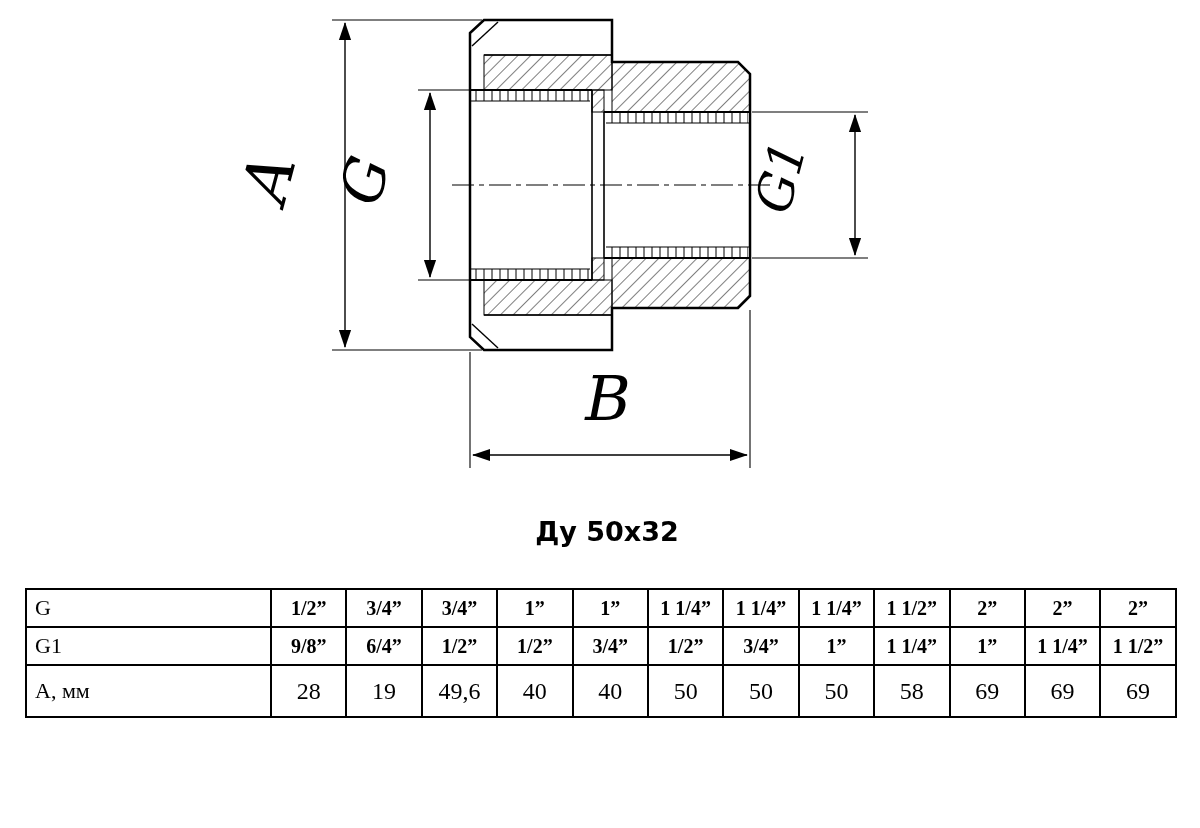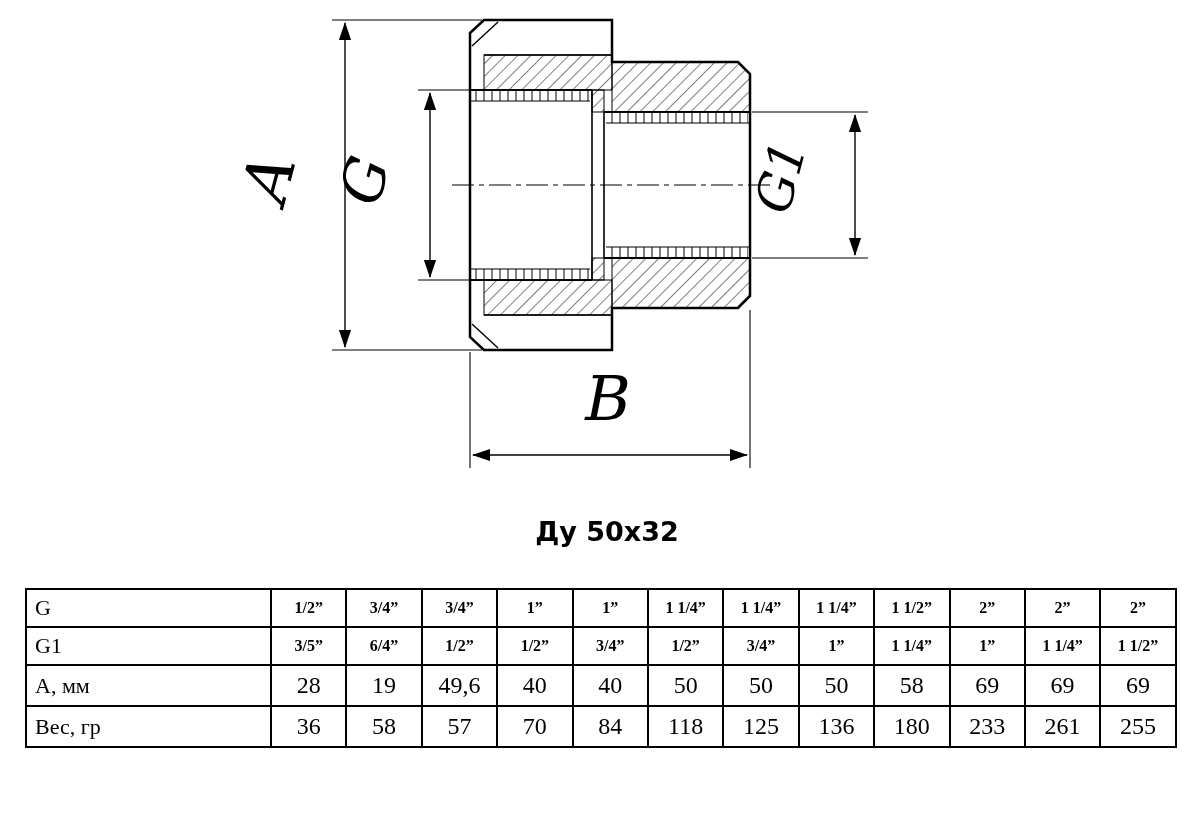--- a/index.html
+++ b/index.html
@@ -6,23 +6,23 @@
   .canvas{position:relative;width:1200px;height:828px;background:#fff;overflow:hidden;
           font-family:"Liberation Serif",serif;}
   .drawing-wrap{position:absolute;left:0;top:0;width:1200px;height:560px;}
   .dim-label{font-family:"DejaVu Serif",serif;font-style:italic;fill:#000;}
   .caption{font-family:"DejaVu Sans",sans-serif;font-weight:bold;font-size:27px;fill:#000;}
   .spec-table-wrap{position:absolute;left:25px;top:588px;width:1150px;}
   table.spec{border-collapse:collapse;width:1150px;table-layout:fixed;}
   table.spec td{border:2px solid #000;text-align:center;vertical-align:middle;
                 color:#000;overflow:hidden;white-space:nowrap;}
   table.spec td.rowlabel{text-align:left;padding-left:8px;font-size:22px;font-weight:normal;}
-  table.spec tr{height:41px;}
+  table.spec tr{height:52px;}
   table.spec tr:nth-child(-n+2){height:38px;}
-  table.spec tr:nth-child(-n+2) td:not(.rowlabel){font-weight:bold;font-size:16px;}
+  table.spec tr:nth-child(-n+2) td:not(.rowlabel){font-weight:bold;font-size:20px;}
   table.spec tr:nth-child(n+3) td:not(.rowlabel){font-size:24px;}
 </style>
 </head>
 <body>
 
 <div class="canvas">
 
   <div class="drawing-wrap">
     <svg width="1200" height="560" viewBox="0 0 1200 560" xmlns="http://www.w3.org/2000/svg">
       <defs>
@@ -110,21 +110,21 @@
             <td>1 1/4”</td>
             <td>1 1/4”</td>
             <td>1 1/4”</td>
             <td>1 1/2”</td>
             <td>2”</td>
             <td>2”</td>
             <td>2”</td>
           </tr>
           <tr>
             <td class="rowlabel">G1</td>
-            <td>3/5”</td>
+            <td>9/8”</td>
             <td>6/4”</td>
             <td>1/2”</td>
             <td>1/2”</td>
             <td>3/4”</td>
             <td>1/2”</td>
             <td>3/4”</td>
             <td>1”</td>
             <td>1 1/4”</td>
             <td>1”</td>
             <td>1 1/4”</td>
@@ -138,32 +138,17 @@
             <td>40</td>
             <td>40</td>
             <td>50</td>
             <td>50</td>
             <td>50</td>
             <td>58</td>
             <td>69</td>
             <td>69</td>
             <td>69</td>
           </tr>
-          <tr>
-            <td class="rowlabel">Вес, гр</td>
-            <td>36</td>
-            <td>58</td>
-            <td>57</td>
-            <td>70</td>
-            <td>84</td>
-            <td>118</td>
-            <td>125</td>
-            <td>136</td>
-            <td>180</td>
-            <td>233</td>
-            <td>261</td>
-            <td>255</td>
-          </tr>
         </tbody>
     </table>
   </div>
 
 </div>
 
 </body></html>

